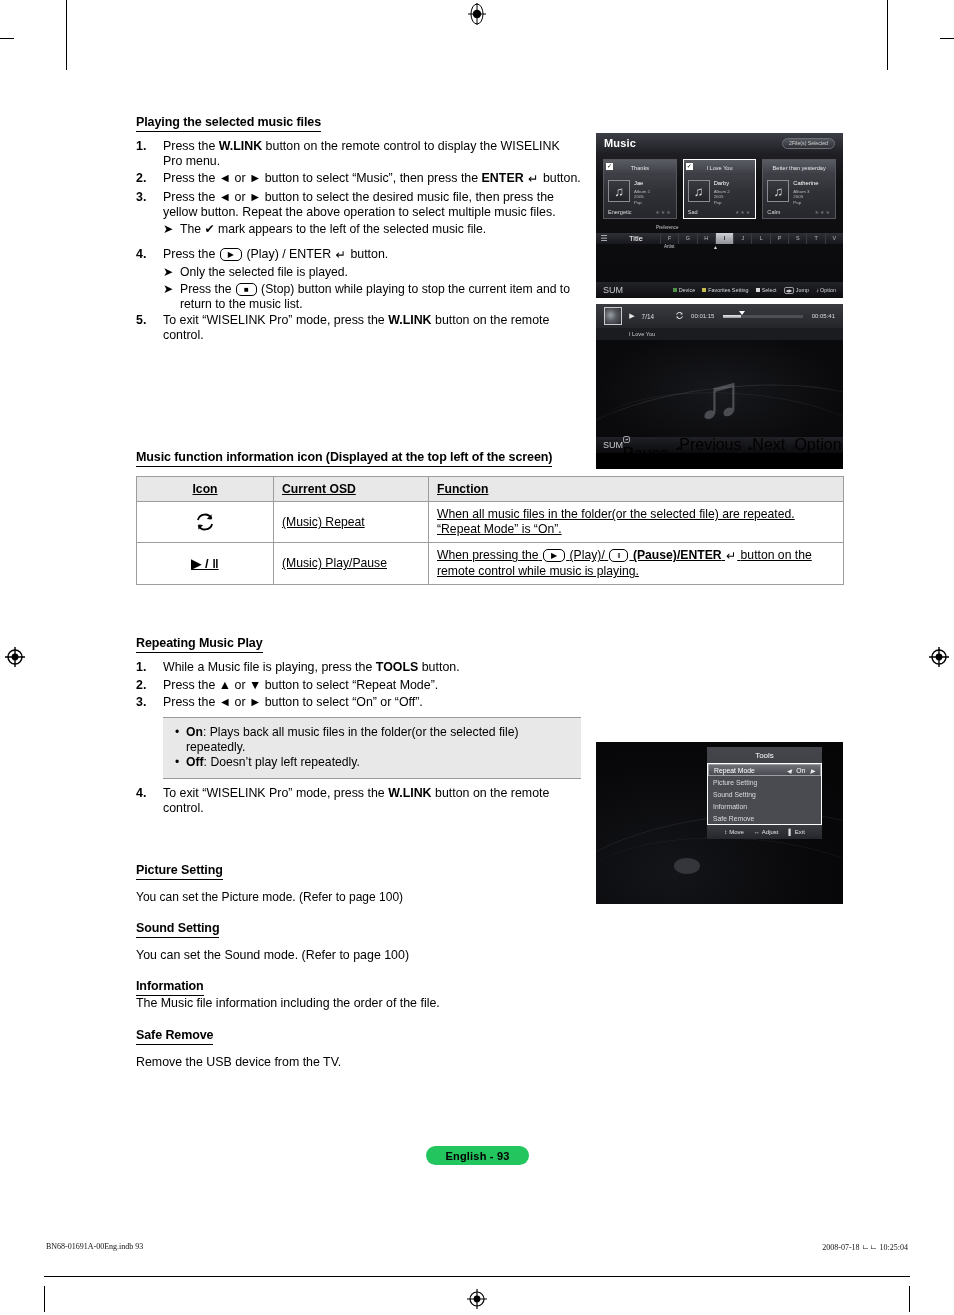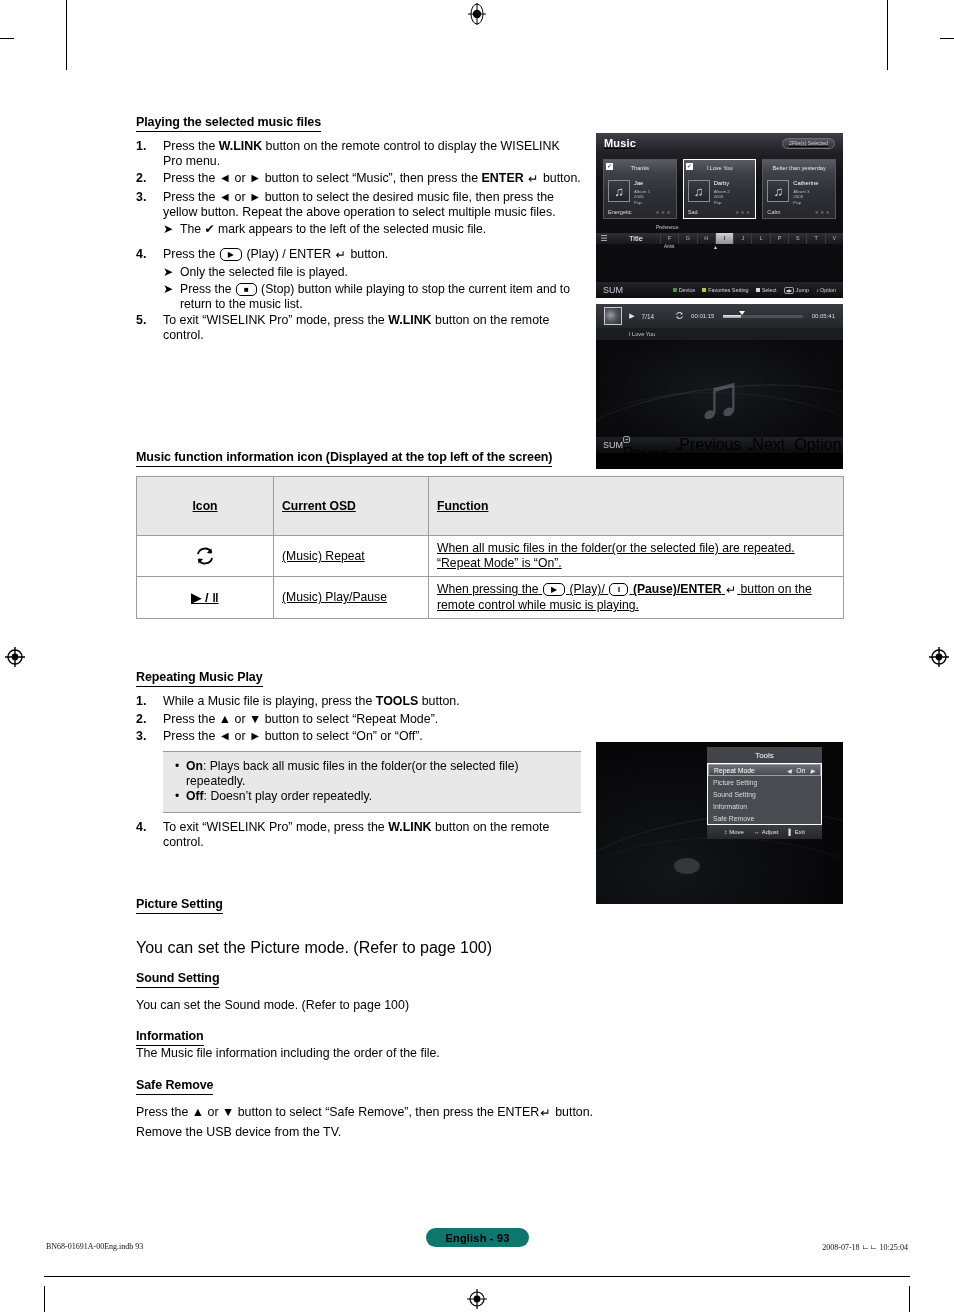--- a/index.html
+++ b/index.html
@@ -48,39 +48,39 @@
   .tipbox .li{display:flex;}
   .tipbox .li .dot{width:11px;flex:0 0 11px;}
 
   
   table.info{
     border-collapse:collapse;width:708px;margin-top:9px;
     font-size:12.2px;
   }
   table.info th{
     background:#e8e8e8;border:1px solid #9d9d9d;font-weight:bold;
-    padding:22px 8px;text-align:left;font-size:12.2px;
+    padding:5px 8px;text-align:left;font-size:12.2px;
   }
   table.info th.c{text-align:center;}
   table.info td{
     border:1px solid #9d9d9d;padding:5px 8px;vertical-align:middle;line-height:15px;
   }
   td.icon-cell{width:120px;text-align:center;font-size:16px;}
   td.osd-cell{width:138px;}
   .rot-icon{display:inline-block;width:22px;height:20px;vertical-align:middle;}
 
   
   .tv{position:absolute;overflow:hidden;background:#000;}
   .tv, .tv *{box-sizing:border-box;}
 
   
   #tv-music{left:596px;top:133px;width:247px;height:165px;
     background:linear-gradient(180deg,#2a2b30 0%,#111114 30%,#09090b 100%);}
   #tv-music .mhead{height:20px;display:flex;align-items:center;padding:8px 8px;
-    background:linear-gradient(180deg,#3d3f46 0%,#202126 100%);text-decoration:underline;}
+    background:linear-gradient(180deg,#3d3f46 0%,#202126 100%);}
   #tv-music .mtitle{color:#fff;font-size:11px;font-weight:bold;letter-spacing:.2px;}
   #tv-music .mbadge{margin-left:auto;font-size:5.2px;color:#cfcfcf;
     border:1px solid #6d6f77;border-radius:7px;padding:1.5px 6px;
     background:linear-gradient(180deg,#55575f 0%,#303138 100%);}
   .cards{display:flex;gap:6px;padding:6px 7px 0 7px;}
   .card{width:74px;background:linear-gradient(180deg,#4a4c53 0%,#303137 55%,#26272c 100%);
         border:1px solid #55575d;position:relative;}
   .card.sel{border:1.6px solid #ffffff;}
   .card .chdr{height:15px;display:flex;align-items:center;justify-content:center;position:relative;
         background:linear-gradient(180deg,#5a5c64 0%,#3b3c43 100%);}
@@ -169,22 +169,22 @@
   .toolsbody .ti.sel{background:linear-gradient(180deg,#6d6f76 0%,#4b4c52 100%);
         color:#ffffff;border:1px solid #9b9da3;}
   .toolsbody .ti .val{margin-left:auto;display:flex;align-items:center;gap:5px;}
   .toolsbody .ti .val .ar{font-size:6px;color:#e9eaee;}
   .toolsfoot{height:14px;display:flex;align-items:center;justify-content:center;gap:10px;
         background:linear-gradient(180deg,#3a3b41 0%,#26272c 100%);}
   .toolsfoot .tf{font-size:6px;color:#dfe1e5;display:flex;align-items:center;gap:2px;}
 
   
   .pagebadge{
-    position:absolute;left:426px;top:1228px;width:103px;height:19px;border-radius:10px;
-    background:#0f766e;color:#000;font-size:11px;font-weight:bold;
+    position:absolute;left:426px;top:1146px;width:103px;height:19px;border-radius:10px;
+    background:#22c55e;color:#000;font-size:11px;font-weight:bold;
     display:flex;align-items:center;justify-content:center;letter-spacing:.2px;
   }
   .footline{position:absolute;left:44px;top:1276px;width:866px;height:1px;background:#000;}
   .foot{position:absolute;top:1242px;font-size:8px;color:#111;font-family:"Liberation Serif",serif;}
   #foot-left{left:46px;}
   #foot-right{right:46px;text-align:right;}
   .footbar{position:absolute;background:#000;width:1px;}
 </style>
 </head>
 <body>
@@ -337,52 +337,48 @@
         <div class="txt">Press the ◄ or ► button to select “On” or “Off”.</div>
       </div>
 
       <div class="tipbox">
         <div class="li">
           <div class="dot">•</div>
           <div><b>On</b><span>: Plays back all music files in the folder(or the selected file) repeatedly.</span></div>
         </div>
         <div class="li">
           <div class="dot">•</div>
-          <div><b>Off</b><span>: Doesn’t play order repeatedly.</span></div>
+          <div><b>Off</b><span>: Doesn’t play left repeatedly.</span></div>
         </div>
       </div>
 
       <div class="step">
         <div class="num">4.</div>
         <div class="txt">To exit “WISELINK Pro” mode, press the <b>W.LINK</b> button on the remote control.</div>
       </div>
     </div>
 
     <div style="margin-top:44px;">
       <div class="h-sub">Picture Setting</div>
-      <div style="font-size:16px;line-height:15.2px;margin-top:26px;">You can set the Picture mode. (Refer to page 100)</div>
+      <div style="font-size:12px;line-height:15.2px;margin-top:10px;">You can set the Picture mode. (Refer to page 100)</div>
     </div>
 
     <div style="margin-top:13px;">
       <div class="h-sub">Sound Setting</div>
       <div style="font-size:12.4px;line-height:15.2px;margin-top:10px;">You can set the Sound mode. (Refer to page 100)</div>
     </div>
 
     <div style="margin-top:13px;">
       <div class="h-sub">Information</div>
       <div style="font-size:12.4px;line-height:15.2px;">The Music file information including the order of the file.</div>
     </div>
 
     <div style="margin-top:13px;">
       <div class="h-sub">Safe Remove</div>
       <div style="font-size:12.4px;line-height:19px;margin-top:8px;">
-        <div>
-          <span>Press the ▲ or ▼ button to select “Safe Remove”, then press the ENTER</span><span class="enterglyph">↵</span>
-          <span>button.</span>
-        </div>
         <div>Remove the USB device from the TV.</div>
       </div>
     </div>
 
   </div>
 
   <div class="tv" id="tv-music">
     <div class="mhead">
       <span class="mtitle">Music</span>
       <span class="mbadge">2File(s) Selected</span>

